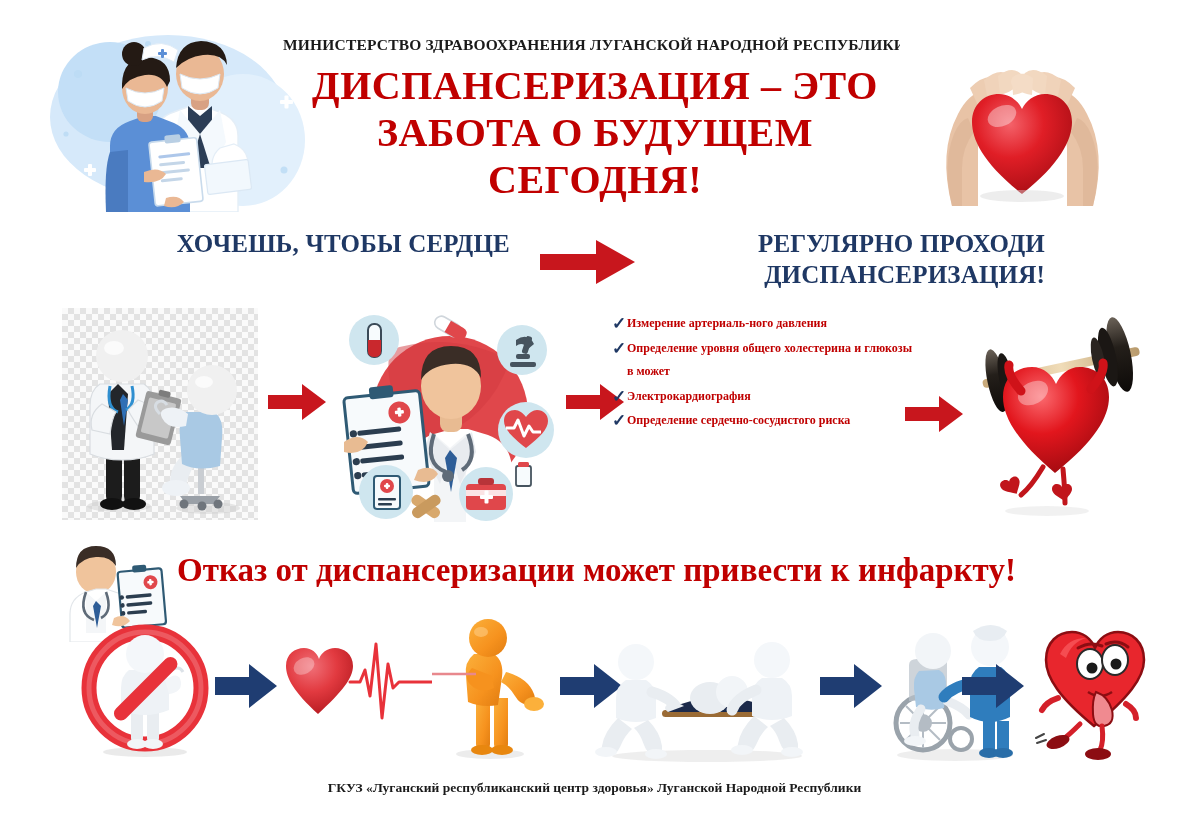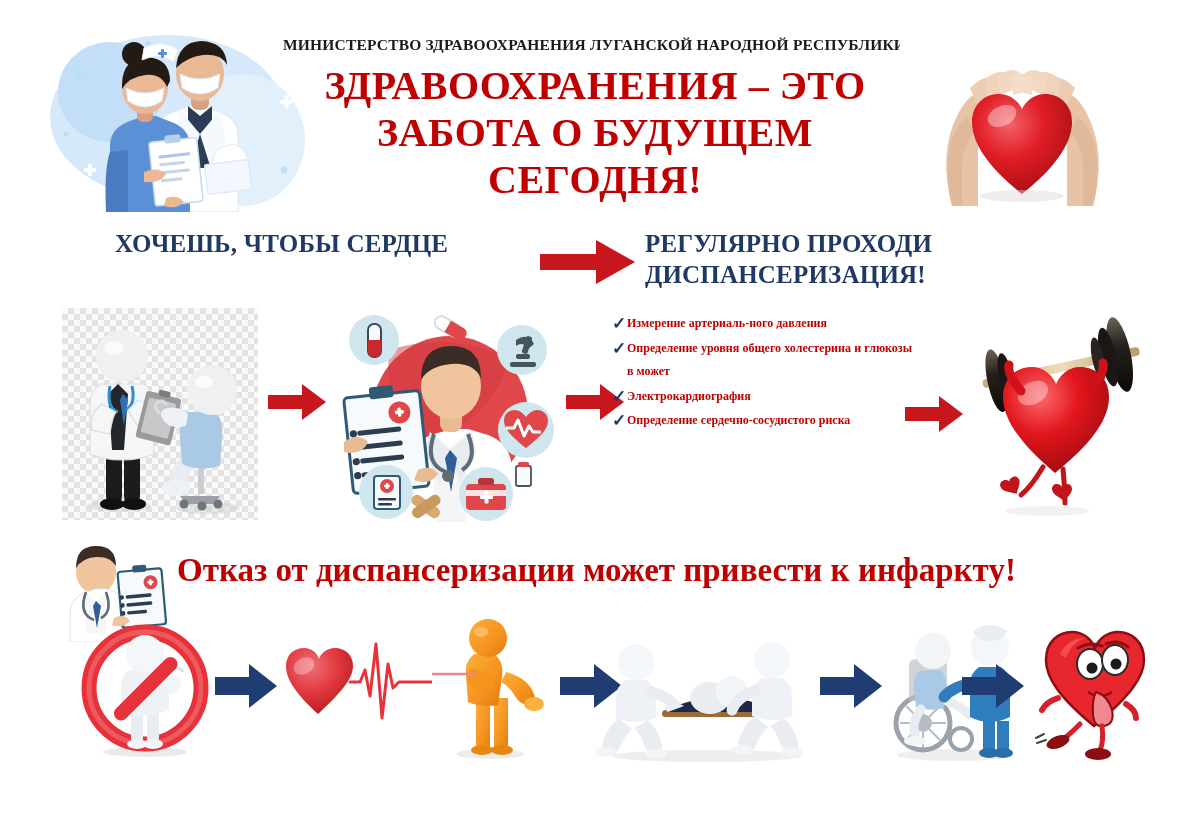--- a/index.html
+++ b/index.html
@@ -15,21 +15,21 @@
 
   
   .main-title{
     position:absolute;left:290px;top:62px;width:610px;text-align:center;
     font-family:"Liberation Serif",serif;font-weight:bold;
     font-size:40px;line-height:47px;color:#C00000;letter-spacing:.5px;
   }
 
   
   .hdr-left,.hdr-right{
-    position:absolute;text-align:left;color:#1F3864;
+    position:absolute;text-align:right;color:#1F3864;
     font-family:"Liberation Serif",serif;font-weight:bold;
     font-size:25px;line-height:31px;letter-spacing:.2px;
   }
   .hdr-left{left:115px;top:228px;width:395px;}
   .hdr-right{left:645px;top:228px;width:400px;}
 
   
   .arrow-red{position:absolute;left:540px;top:238px;width:95px;height:48px;}
   .arrow-navy{position:absolute;width:62px;height:46px;}
 
@@ -159,21 +159,21 @@
           </g>
 
           <path d="M96 150 q14-6 22 2 q-6 10 -22 8 Z" fill="#eab894"></path>
           <path d="M118 176 q12-4 18 4 q-8 8 -20 4 Z" fill="#eab894"></path>
         </g>
       </g>
     </svg>
   </div>
 
   <div class="main-title">
-    <div>ЗДРАВООХРАНЕНИЯ – ЭТО</div>
+    <div>ДИСПАНСЕРИЗАЦИЯ – ЭТО</div>
     <div>ЗАБОТА О БУДУЩЕМ</div>
     <div>СЕГОДНЯ!</div>
   </div>
 
   <div class="ill" style="left:900px;top:28px;width:245px;height:180px;">
     <svg viewBox="0 0 245 180">
       <rect x="0" y="0" width="245" height="180" fill="#ffffff"></rect>
 
       <g>
         <path d="M52 178 q-14-54 6-92 q10-20 26-24 q10-2 12 8 q2 12 -8 24 q-10 12 -10 26 l0 58 Z" fill="#e8c3a6"></path>
@@ -685,14 +685,15 @@
       <ellipse cx="28" cy="130" rx="12" ry="6" fill="#8c0d12" transform="rotate(-20 28 130)"></ellipse>
       <ellipse cx="68" cy="142" rx="13" ry="6" fill="#8c0d12"></ellipse>
 
       <g stroke="#444" stroke-width="2" fill="none" stroke-linecap="round">
         <path d="M14 122 l-8 4"></path>
           <path d="M16 128 l-9 3"></path>
       </g>
     </svg>
   </div>
 
+  <div class="footer">ГКУЗ «Луганский республиканский центр здоровья» Луганской Народной Республики</div>
 
 </div>
 
 </body></html>

